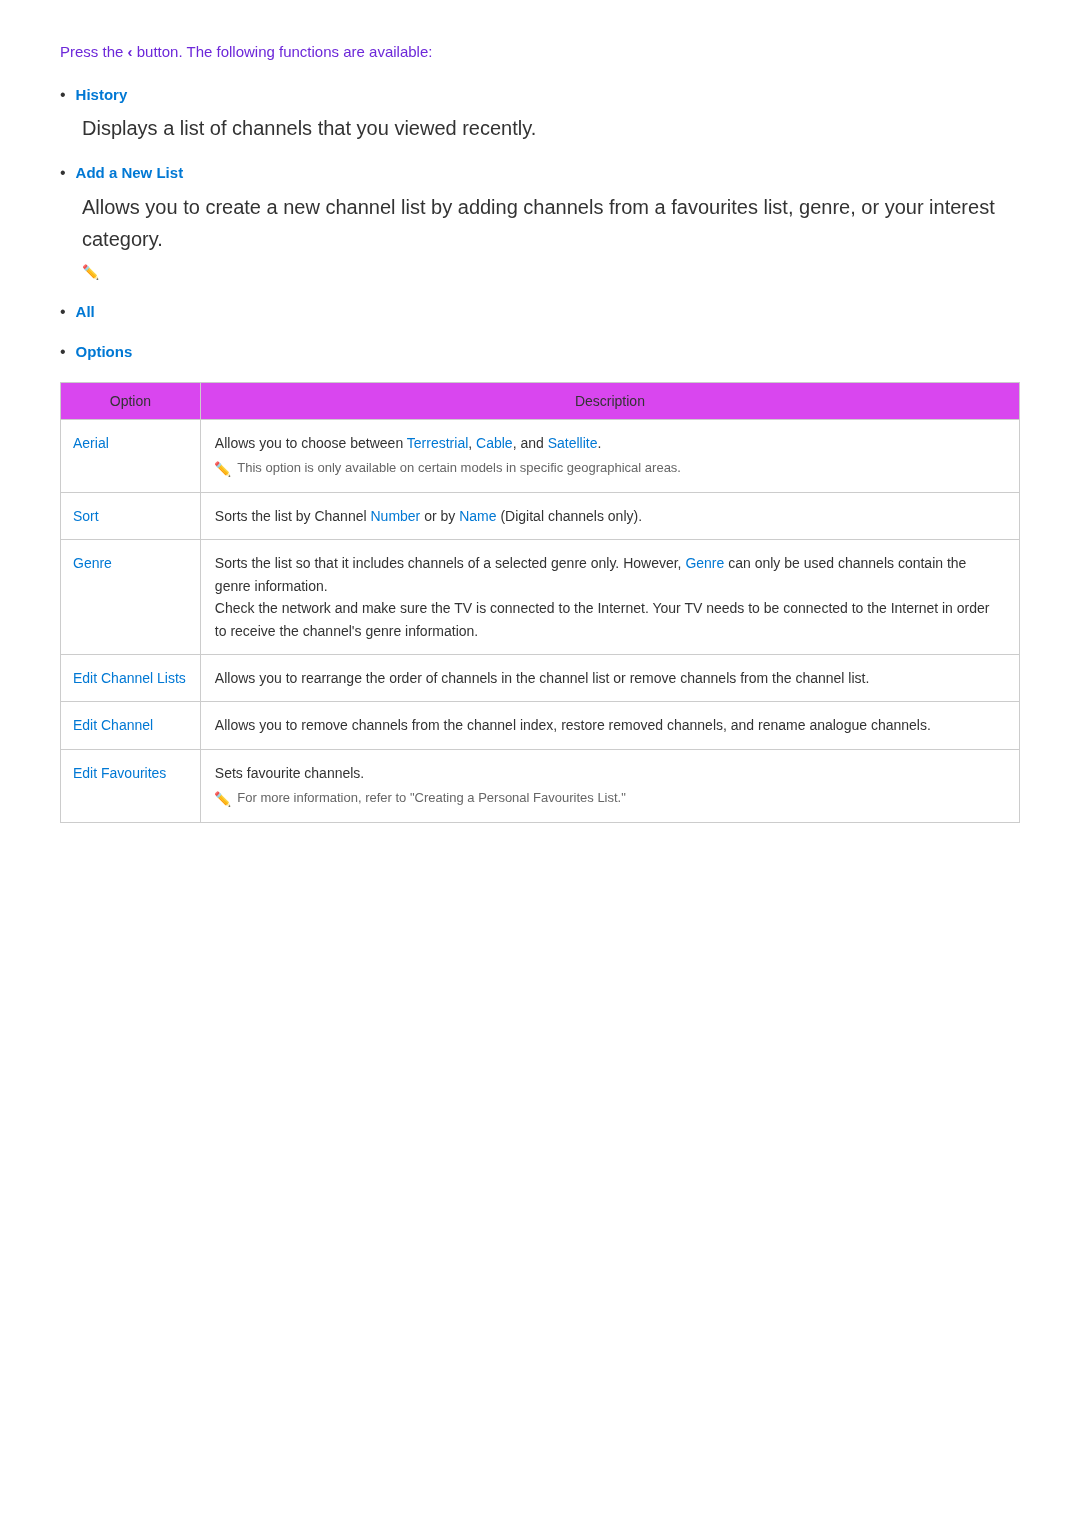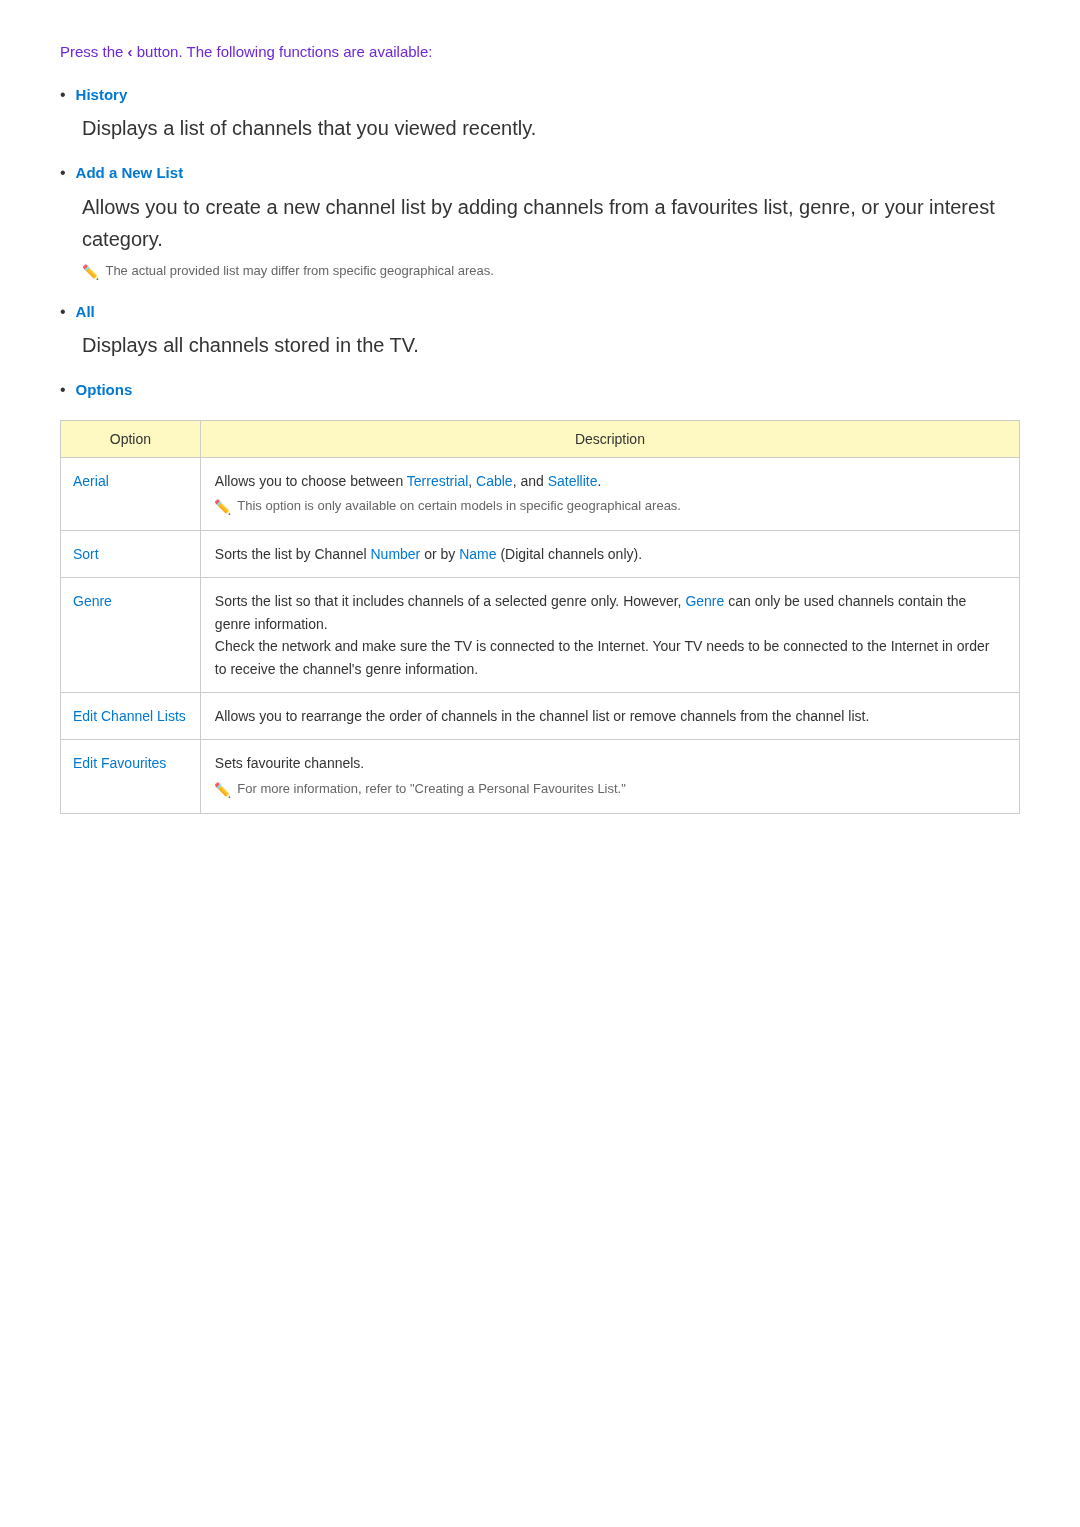--- a/index.html
+++ b/index.html
@@ -79,21 +79,21 @@
 
     .options-table {
       width: 100%;
       border-collapse: collapse;
       margin-top: 6px;
       margin-left: 0;
       font-size: 14px;
     }
 
     .options-table th {
-      background-color: #fef9c3;
+      background-color: #d946ef;
       padding: 10px 14px;
       text-align: center;
       font-weight: normal;
       color: #333;
       border: 1px solid #ccc;
     }
 
     .options-table td {
       padding: 12px 14px;
       border: 1px solid #ccc;
@@ -149,30 +149,28 @@
 </div>
 
 <div class="bullet-section">
   <div class="bullet-item">
     <span class="bullet-dot">•</span>
     <a class="bullet-link" href="#">Add a New List</a>
   </div>
   <p class="bullet-description">Allows you to create a new channel list by adding channels from a favourites list, genre, or your interest category.</p>
   <div class="note-block">
     <span class="note-icon">✏️</span>
-    <span>The actual provided list may differ from specific geographical areas.</span>
   </div>
 </div>
 
 <div class="bullet-section">
   <div class="bullet-item">
     <span class="bullet-dot">•</span>
     <a class="bullet-link" href="#">All</a>
   </div>
-  <p class="bullet-description">Displays all channels stored in the TV.</p>
 </div>
 
 <div class="bullet-section">
   <div class="bullet-item">
     <span class="bullet-dot">•</span>
     <a class="bullet-link" href="#">Options</a>
   </div>
 </div>
 
 <table class="options-table">
@@ -209,20 +207,26 @@
       </td>
     </tr>
 
     <tr>
       <td class="option-name">Edit Channel Lists</td>
       <td>
         <span>Allows you to rearrange the order of channels in the channel list or remove channels from the channel list.</span>
       </td>
     </tr>
 
+    <tr>
+      <td class="option-name">Edit Channel</td>
+      <td>
+        <span>Allows you to remove channels from the channel index, restore removed channels, and rename analogue channels.</span>
+      </td>
+    </tr>
 
     <tr>
       <td class="option-name">Edit Favourites</td>
       <td>
         <span>Sets favourite channels.</span>
         <div class="note-small">
           <span class="note-icon">✏️</span>
           <span>For more information, refer to "Creating a Personal Favourites List."</span>
         </div>
       </td>

